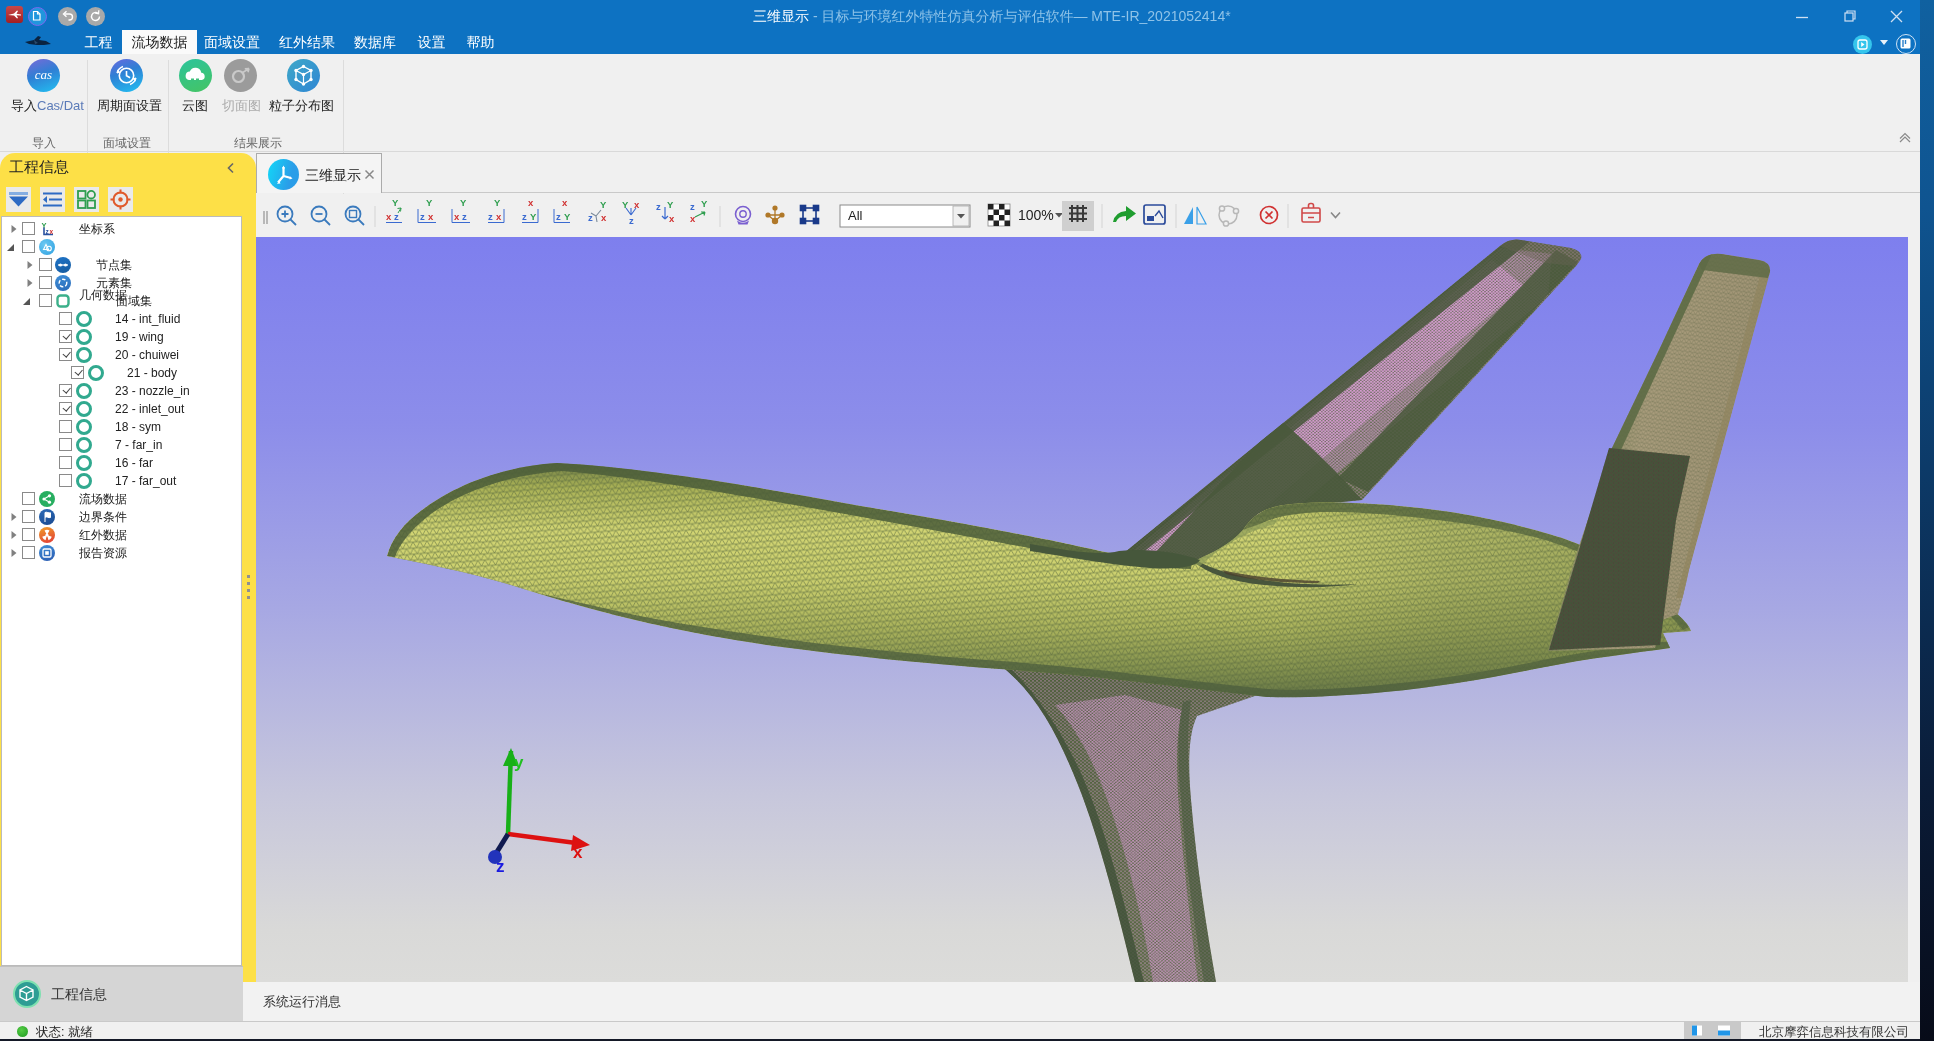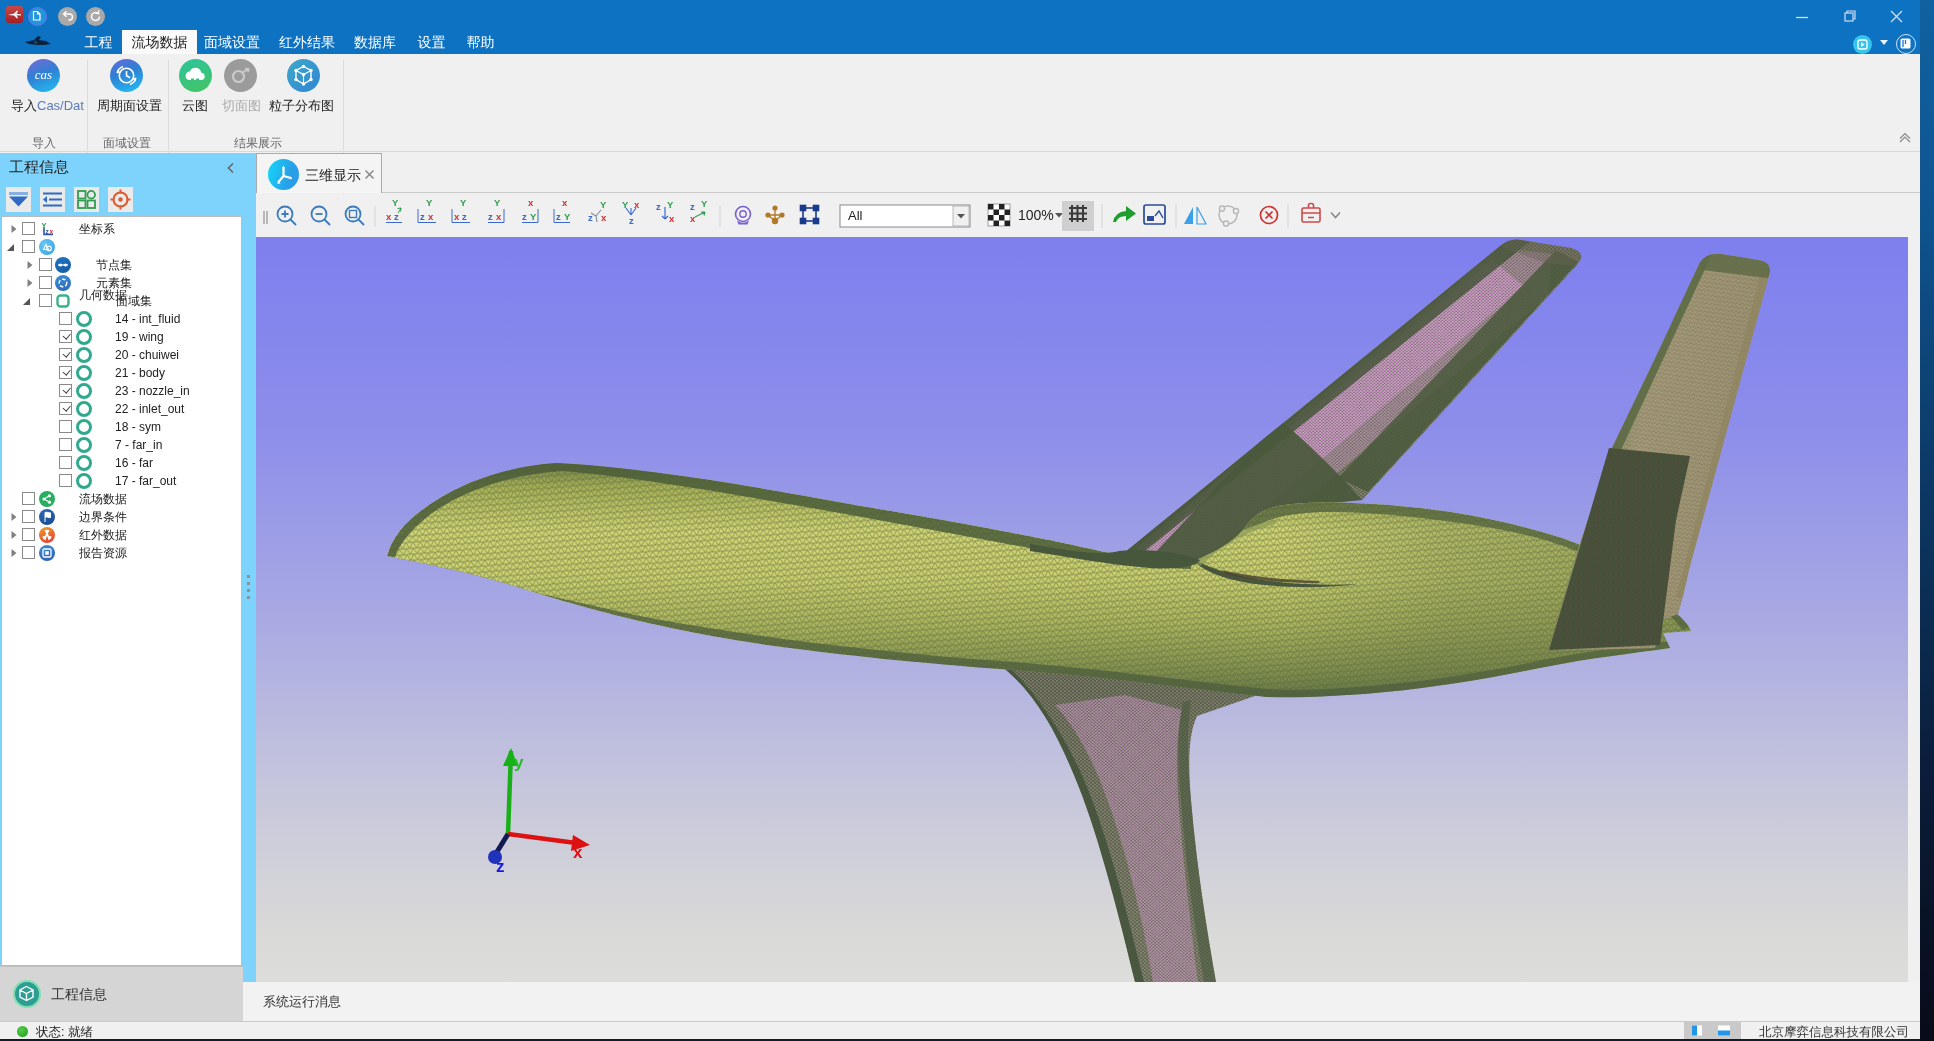--- a/index.html
+++ b/index.html
@@ -13,21 +13,21 @@
   .mtab { position:absolute; top:0; height:24px; line-height:24px; color:#fff; font-size:14px; text-align:center; }
   .mtab.sel { background:#fafafa; color:#1a1a1a; }
 
   
   #ribbon { left:0; top:54px; width:1920px; height:98px; background:#f0f0f0; border-bottom:1px solid #d9d9d9; }
   .rlabel { position:absolute; font-size:13px; color:#222; white-space:nowrap; }
   .glabel { position:absolute; font-size:12px; color:#666; white-space:nowrap; }
   .vsep { position:absolute; width:1px; background:#dcdcdc; }
 
   
-  #lpanel { left:0; top:153px; width:256px; height:868px; background:#7dd3fc; }
+  #lpanel { left:0; top:153px; width:256px; height:868px; background:#fde047;border-radius:15px; }
   #treebox { position:absolute; left:1px; top:63px; width:241px; height:750px; background:#fff; border:1px solid #bbb; }
   .trow { position:absolute; height:18px; line-height:18px; font-size:12px; color:#222; white-space:nowrap; }
   .cb { position:absolute; width:13px; height:13px; border:1px solid #8a8a8a; background:#fff; top:2px; }
   #lbottom { position:absolute; left:0; top:813px; width:243px; height:55px; background:#d5d5d5; border-top:1px solid #c0c0c0; }
   .tile { position:absolute; top:34px; width:25px; height:25px; background:#eaeaea; }
   .cic { position:absolute; width:16px; height:16px; top:1px; border-radius:50%; }
   .cic svg { position:absolute; left:0; top:0; }
   .i16 { position:absolute; width:16px; height:16px; top:1px; }
   .ring { position:absolute; width:16px; height:16px; top:1px; border:3.5px solid #31a98f; border-radius:50%; }
   .chk::after { content:""; position:absolute; left:2.5px; top:2px; width:6px; height:3.5px; border-left:1.8px solid #444; border-bottom:1.8px solid #444; transform:rotate(-50deg); }
@@ -63,20 +63,21 @@
         <path d="M8.5 4.2 L5.5 7 L8.5 9.8" fill="none" stroke="#fff" stroke-width="1.4"></path>
       </svg>
     </div>
     <div style="position:absolute;left:86px;top:6.5px;width:19px;height:19px;border-radius:50%;background:#a9a9a9;">
       <svg width="19" height="19" viewBox="0 0 19 19">
         <path d="M13.5 9.5 a4 4 0 1 1 -1.4 -3" fill="none" stroke="#fff" stroke-width="1.4"></path>
         <path d="M12.8 3.2 L12.6 6.8 L9.2 6.2" fill="none" stroke="#fff" stroke-width="1.2"></path>
       </svg>
     </div>
 
+    <div style="position:absolute;left:753px;top:8px;font-size:14px;color:#fff;white-space:nowrap;">三维显示 <span style="color:#8fc3e8;">- 目标与环境红外特性仿真分析与评估软件— MTE-IR_2021052414*</span></div>
 
     <svg style="position:absolute;left:1790px;top:9px;" width="120" height="16" viewBox="0 0 120 16">
       <path d="M6 8.5 H18" stroke="#cfe0f2" stroke-width="1.3" fill="none"></path>
       <rect x="55" y="4" width="8" height="8" fill="none" stroke="#cfe0f2" stroke-width="1.2"></rect>
       <path d="M57 4 V2 H65 V10 H63" fill="none" stroke="#cfe0f2" stroke-width="1.2"></path>
       <path d="M101 2 L112 13 M112 2 L101 13" stroke="#cfe0f2" stroke-width="1.3"></path>
     </svg>
   </div>
   <div class="abs" id="menurow">
 
@@ -261,21 +262,21 @@
       <div class="trow" style="left:0;top:111px;width:239px;">
         <span class="cb chk" style="left:57px;"></span>
         <i class="ring" style="left:74px;"></i>
         <span style="position:absolute;left:113px;">19 - wing</span>
       </div>
       <div class="trow" style="left:0;top:129px;width:205px;padding-left:20px;">
         <span class="cb chk" style="left:57px;"></span>
         <i class="ring" style="left:74px;"></i>
         <span style="position:absolute;left:113px;">20 - chuiwei</span>
       </div>
-      <div class="trow" style="left:0;top:147px;width:239px;padding-left:14px;">
+      <div class="trow" style="left:12px;top:147px;width:239px;padding-left:14px;">
         <span class="cb chk" style="left:57px;"></span>
         <i class="ring" style="left:74px;"></i>
         <span style="position:absolute;left:113px;">21 - body</span>
       </div>
       <div class="trow" style="left:0;top:165px;width:239px;">
         <span class="cb chk" style="left:57px;"></span>
         <i class="ring" style="left:74px;"></i>
         <span style="position:absolute;left:113px;">23 - nozzle_in</span>
       </div>
       <div class="trow" style="left:0;top:183px;width:239px;">

